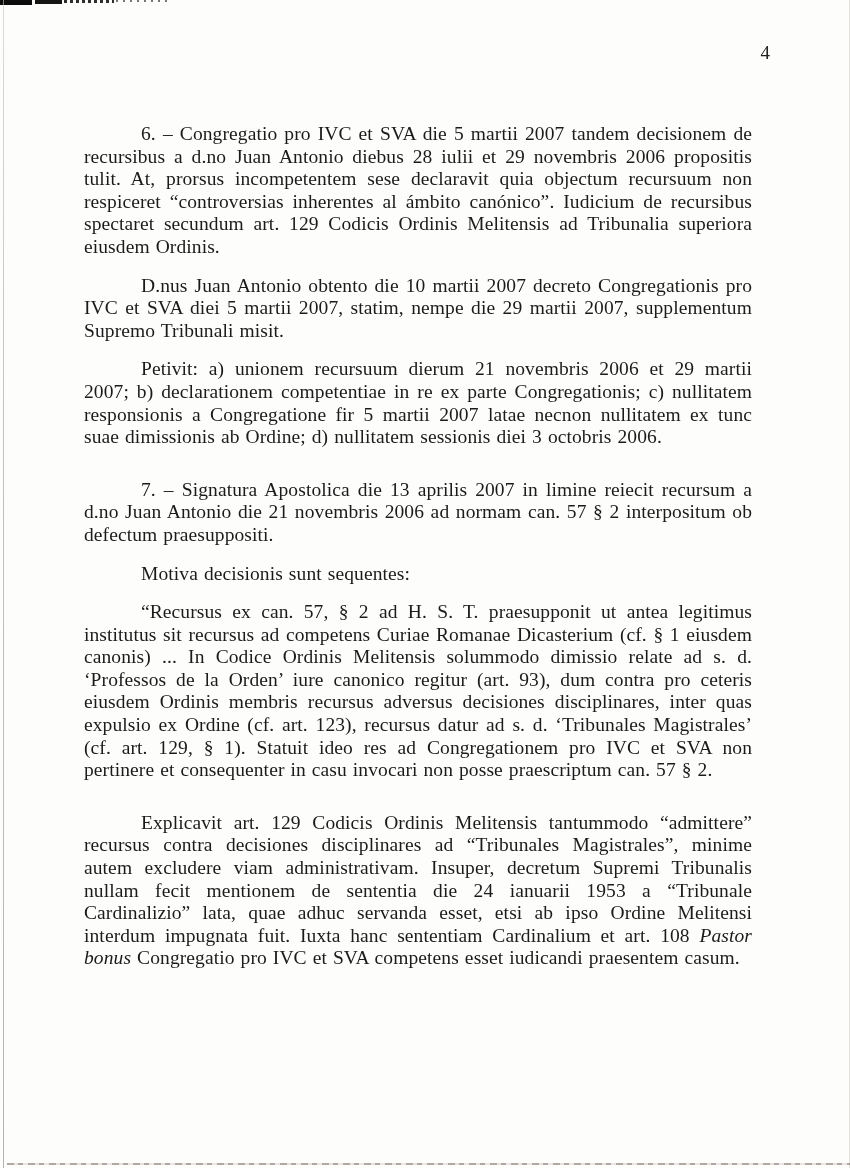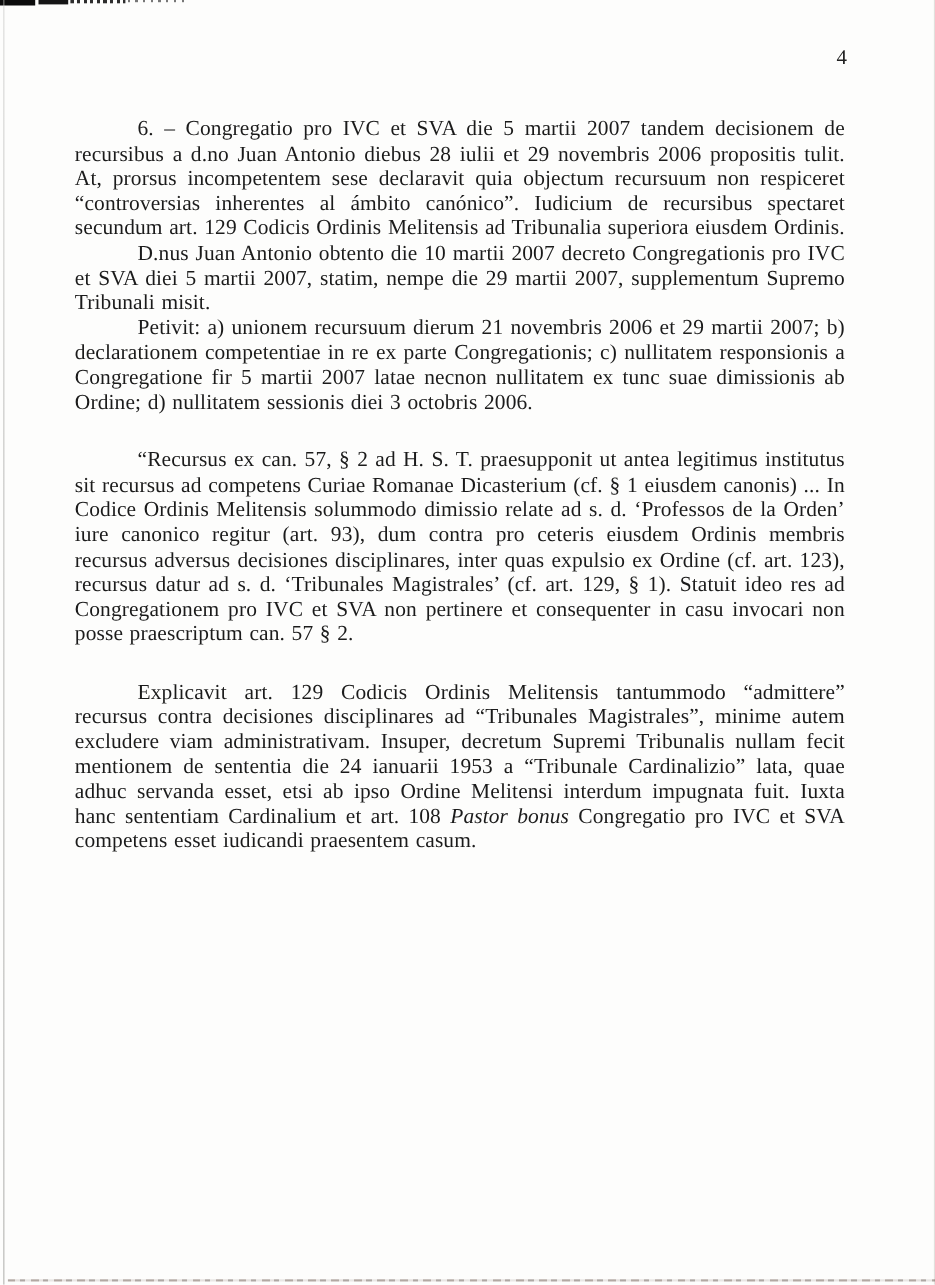--- a/index.html
+++ b/index.html
@@ -25,21 +25,21 @@
     top: 107px;
     width: 700px;
     text-align: justify;
     font-size: 19.5px;
     line-height: 22.6px;
     letter-spacing: 0.1px;
     word-spacing: 1px;
   }
   .doc-section { margin: 0; }
   .doc-section + .doc-section { margin-top: 30px; }
-  .para { margin: 0; text-indent: 57px; }
+  .para { margin: 16px; text-indent: 57px; }
   .italic { font-style: italic; }
 
   
   .scan-mark-a { position: absolute; left: 0; top: 0; width: 32px; height: 5px; background: #0c0c0c; }
   .scan-mark-b { position: absolute; left: 35px; top: 0; width: 27px; height: 4px; background: #151515; }
   .scan-mark-c {
     position: absolute; left: 64px; top: 0; width: 50px; height: 3px;
     background: repeating-linear-gradient(90deg, #2e2e2e 0 3px, transparent 3px 6px);
   }
   .scan-mark-d {
@@ -77,18 +77,20 @@
 
 <div class="page-number">4</div>
 
 <main class="doc">
     <section class="doc-section">
       <p class="para"><span>6. – Congregatio pro IVC et SVA die 5 martii 2007 tandem decisionem de recursibus a d.no Juan Antonio diebus 28 iulii et 29 novembris 2006 propositis tulit. At, prorsus incompetentem sese declaravit quia objectum recursuum non respiceret “controversias inherentes al ámbito canónico”. Iudicium de recursibus spectaret secundum art. 129 Codicis Ordinis Melitensis ad Tribunalia superiora eiusdem Ordinis.</span></p>
       <p class="para"><span>D.nus Juan Antonio obtento die 10 martii 2007 decreto Congregationis pro IVC et SVA diei 5 martii 2007, statim, nempe die 29 martii 2007, supplementum Supremo Tribunali misit.</span></p>
       <p class="para"><span>Petivit: a) unionem recursuum dierum 21 novembris 2006 et 29 martii 2007; b) declarationem competentiae in re ex parte Congregationis; c) nullitatem responsionis a Congregatione fir 5 martii 2007 latae necnon nullitatem ex tunc suae dimissionis ab Ordine; d) nullitatem sessionis diei 3 octobris 2006.</span></p>
     </section>
     <section class="doc-section">
+      <p class="para"><span>7. – Signatura Apostolica die 13 aprilis 2007 in limine reiecit recursum a d.no Juan Antonio die 21 novembris 2006 ad normam can. 57 § 2 interpositum ob defectum praesuppositi.</span></p>
+      <p class="para"><span>Motiva decisionis sunt sequentes:</span></p>
       <p class="para"><span>“Recursus ex can. 57, § 2 ad H. S. T. praesupponit ut antea legitimus institutus sit recursus ad competens Curiae Romanae Dicasterium (cf. § 1 eiusdem canonis) ... In Codice Ordinis Melitensis solummodo dimissio relate ad s. d. ‘Professos de la Orden’ iure canonico regitur (art. 93), dum contra pro ceteris eiusdem Ordinis membris recursus adversus decisiones disciplinares, inter quas expulsio ex Ordine (cf. art. 123), recursus datur ad s. d. ‘Tribunales Magistrales’ (cf. art. 129, § 1). Statuit ideo res ad Congregationem pro IVC et SVA non pertinere et consequenter in casu invocari non posse praescriptum can. 57 § 2.</span></p>
     </section>
     <section class="doc-section">
       <p class="para"><span>Explicavit art. 129 Codicis Ordinis Melitensis tantummodo “admittere” recursus contra decisiones disciplinares ad “Tribunales Magistrales”, minime autem excludere viam administrativam. Insuper, decretum Supremi Tribunalis nullam fecit mentionem de sententia die 24 ianuarii 1953 a “Tribunale Cardinalizio” lata, quae adhuc servanda esset, etsi ab ipso Ordine Melitensi interdum impugnata fuit. Iuxta hanc sententiam Cardinalium et art. 108 </span><span class="italic">Pastor bonus</span><span> Congregatio pro IVC et SVA competens esset iudicandi praesentem casum.</span></p>
     </section>
   </main>
 
 </body></html>

